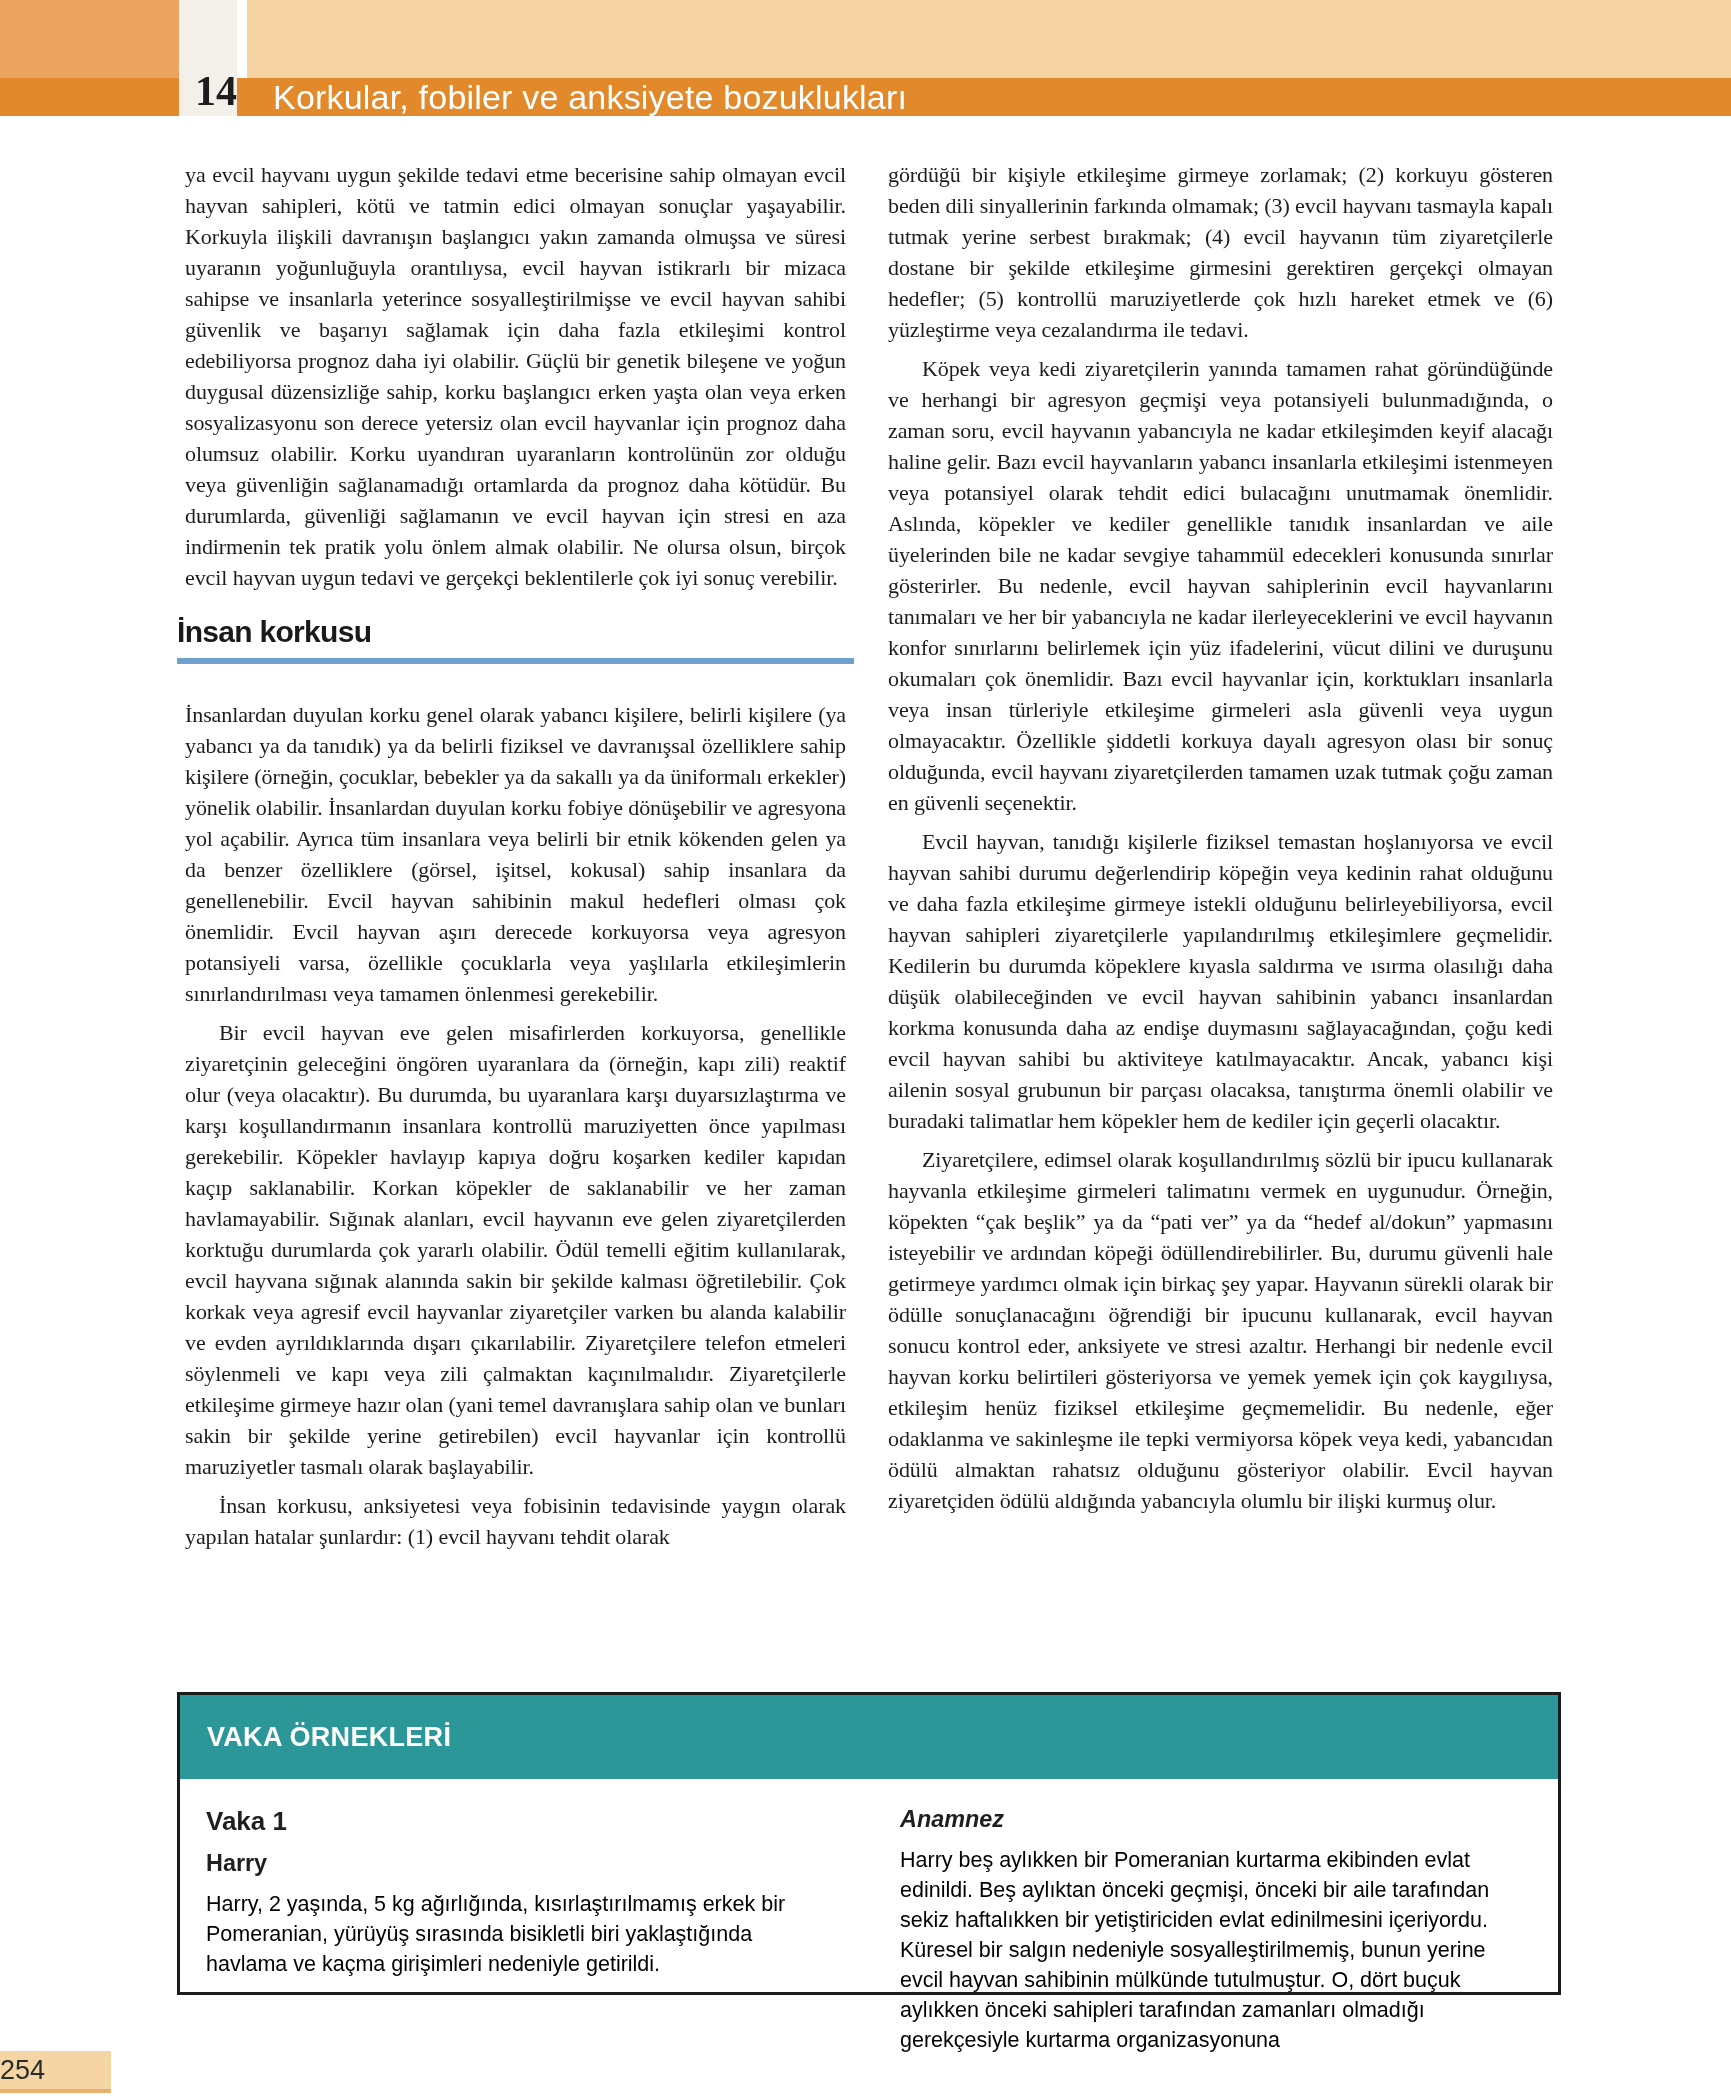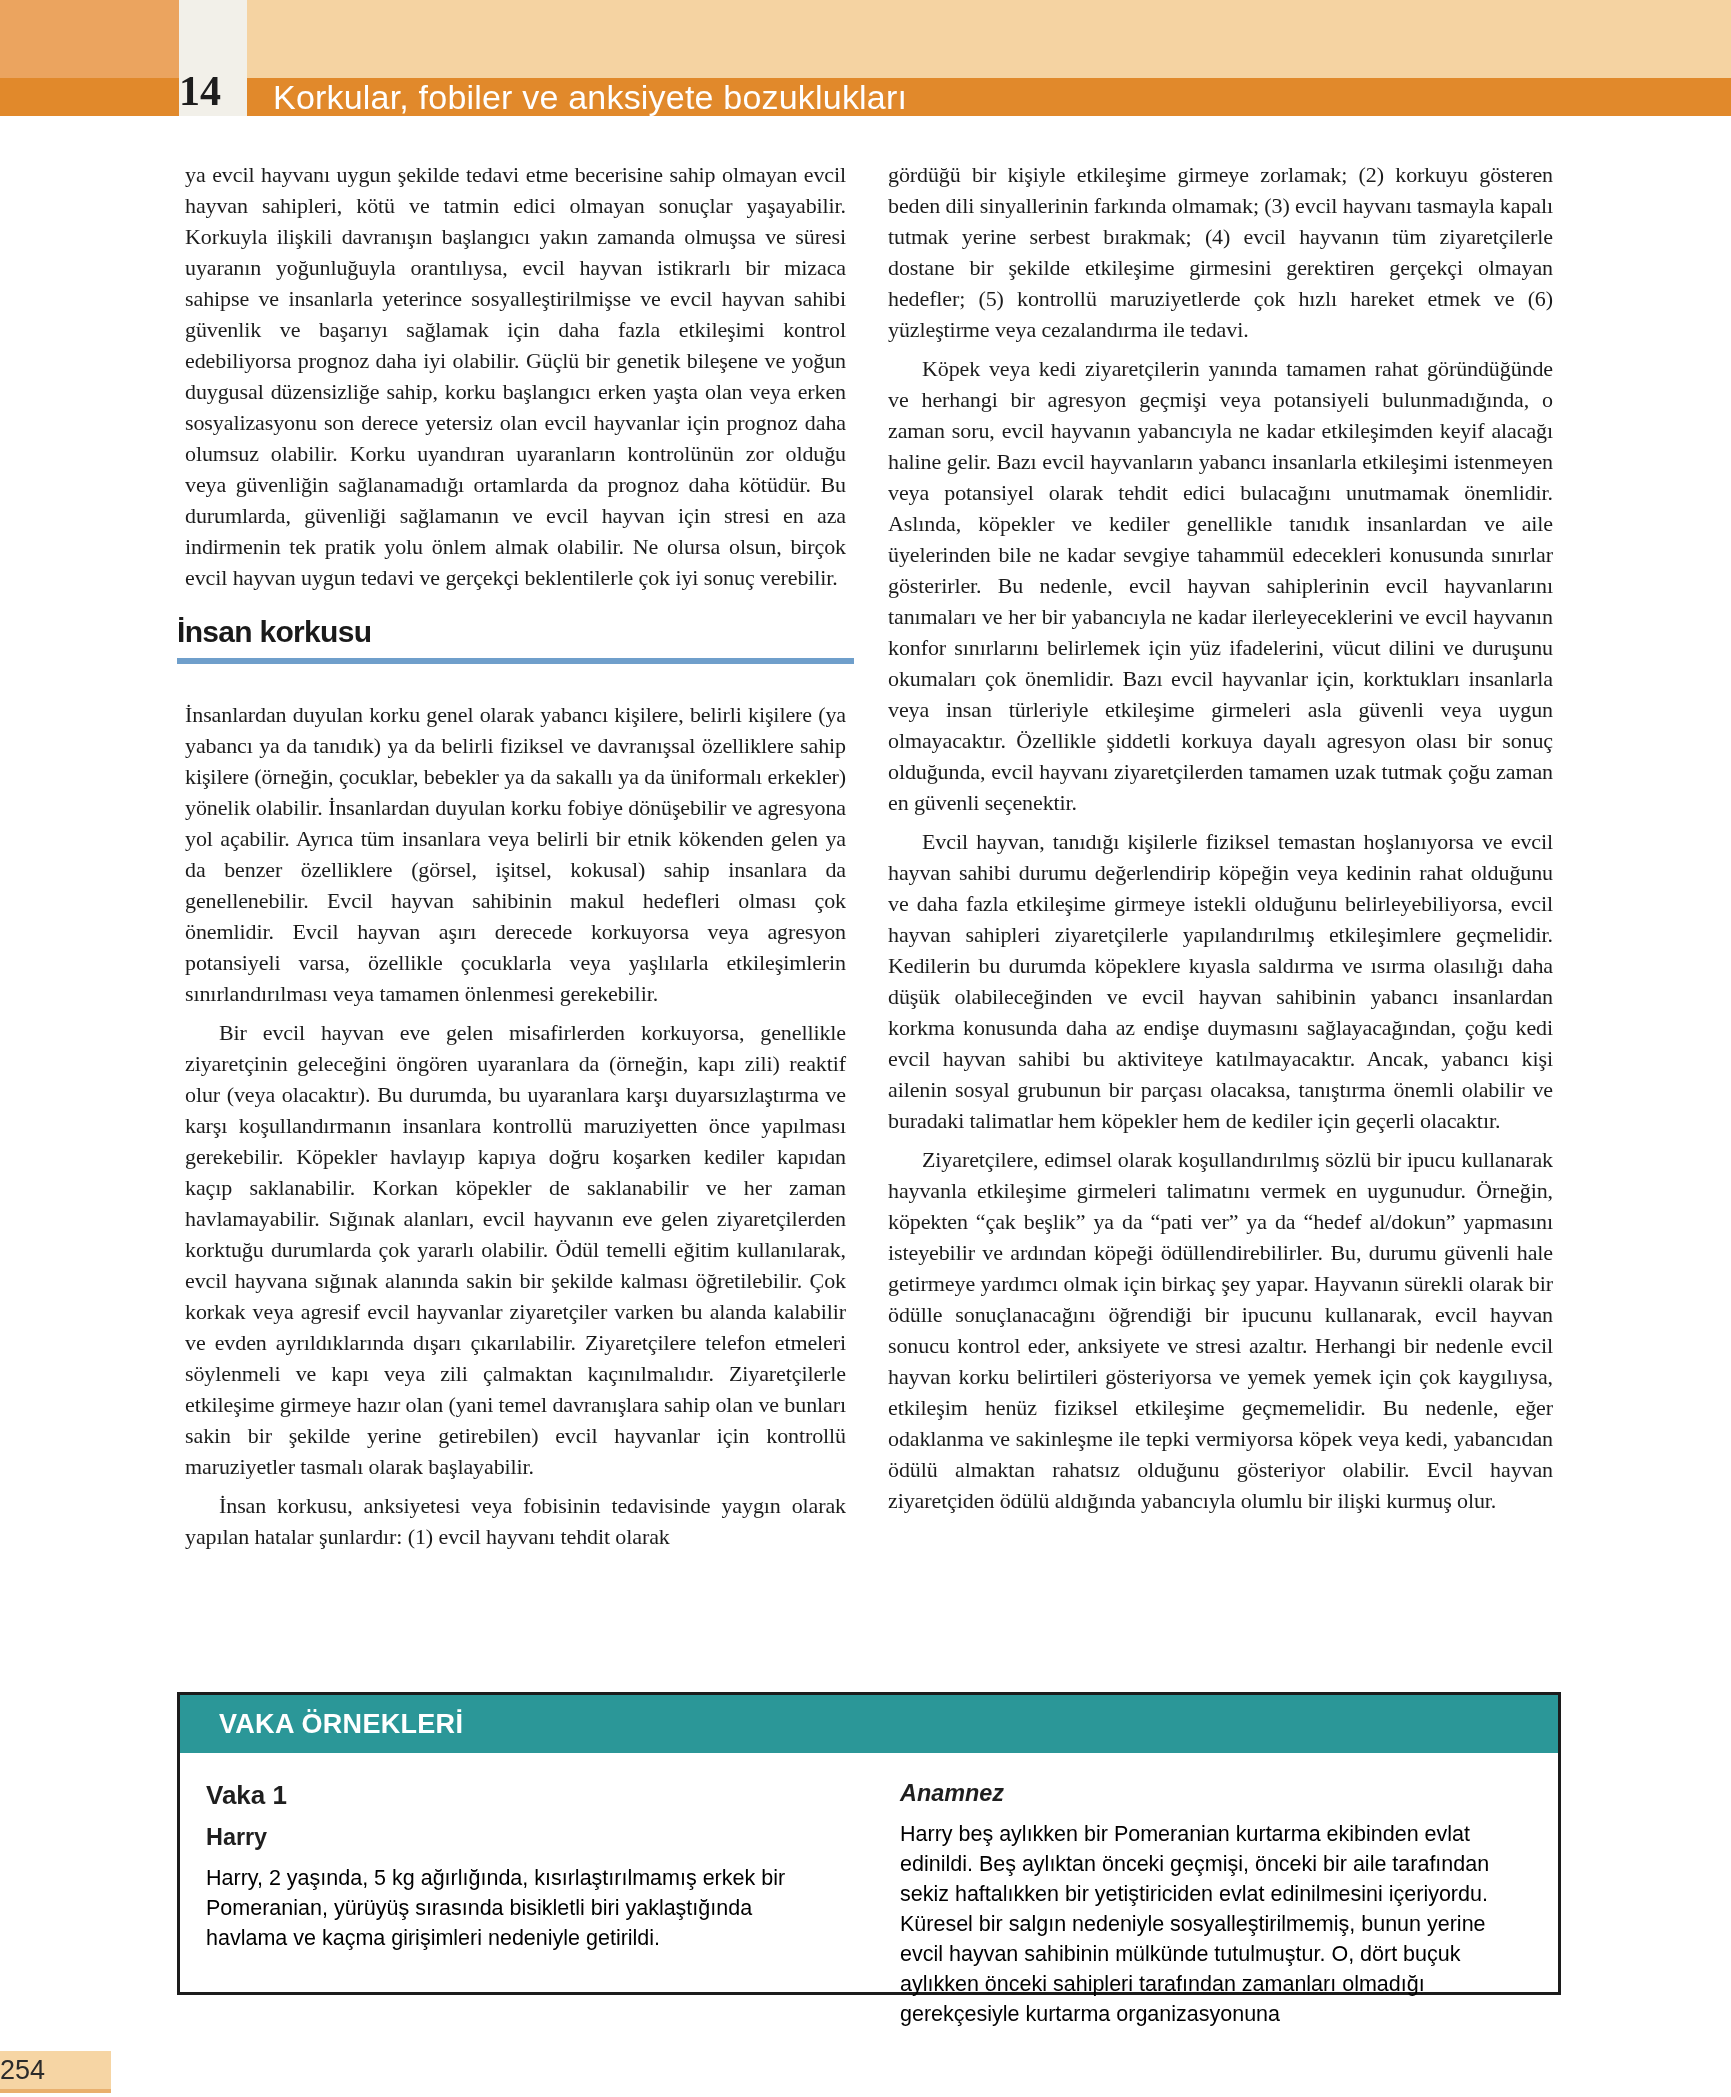--- a/index.html
+++ b/index.html
@@ -22,23 +22,23 @@
     overflow:hidden;
     font-family:"Liberation Serif","DejaVu Serif",serif;
     color:var(--text);
   }
 
   
   .hdr-top-left{position:absolute;left:0;top:0;width:179px;height:78px;background:var(--orange_mid);}
   .hdr-top-right{position:absolute;left:247px;top:0;width:1484px;height:78px;background:var(--orange_light);}
   .hdr-band{position:absolute;left:0;top:78px;width:1732px;height:38px;background:var(--band_orange);}
   .hdr-strip{
-    position:absolute;left:179px;top:0;width:68px;height:116px;
+    position:absolute;left:179px;top:0;width:58px;height:116px;
     background:var(--strip_gray);
-    display:flex;align-items:flex-end;justify-content:flex-start;
+    display:flex;align-items:flex-end;justify-content:flex-end;
   }
   .chapter-num{
     font-family:"Liberation Serif","DejaVu Serif",serif;
     font-weight:700;font-size:42px;line-height:42px;
     color:#1d1d1d;padding-bottom:3.9px;
   }
   .hdr-title{
     position:absolute;left:273px;top:78px;height:38px;
     display:flex;align-items:center;
     font-family:"Liberation Sans","DejaVu Sans",sans-serif;
@@ -64,23 +64,23 @@
   }
   .heading-rule{height:5.2px;background:var(--heading_rule_blue);margin:10.4px 0 35px 0;}
 
   
   .case-box{
     position:absolute;left:177px;top:1692px;width:1384px;height:303px;
     border:3.9px solid var(--case_border);
     background:#ffffff;box-sizing:border-box;
   }
   .case-header{
-    height:58px;background:var(--case_teal);
+    height:84px;background:var(--case_teal);
     display:flex;align-items:center;
-    padding-left:39px;
+    padding-left:27px;
     font-family:"Liberation Sans","DejaVu Sans",sans-serif;
     font-weight:700;font-size:27px;color:#ffffff;letter-spacing:0.3px;
   }
   .case-body{
     display:flex;gap:62px;padding:0 26px;box-sizing:border-box;
     font-family:"Liberation Sans","DejaVu Sans",sans-serif;
   }
   .case-col{flex:1;min-width:0;}
   .case-title{font-size:26px;font-weight:700;margin:27px 0 0 0;color:#1f1f1f;}
   .case-name{font-size:23.4px;font-weight:600;margin-top:13px;color:#1f1f1f;}

